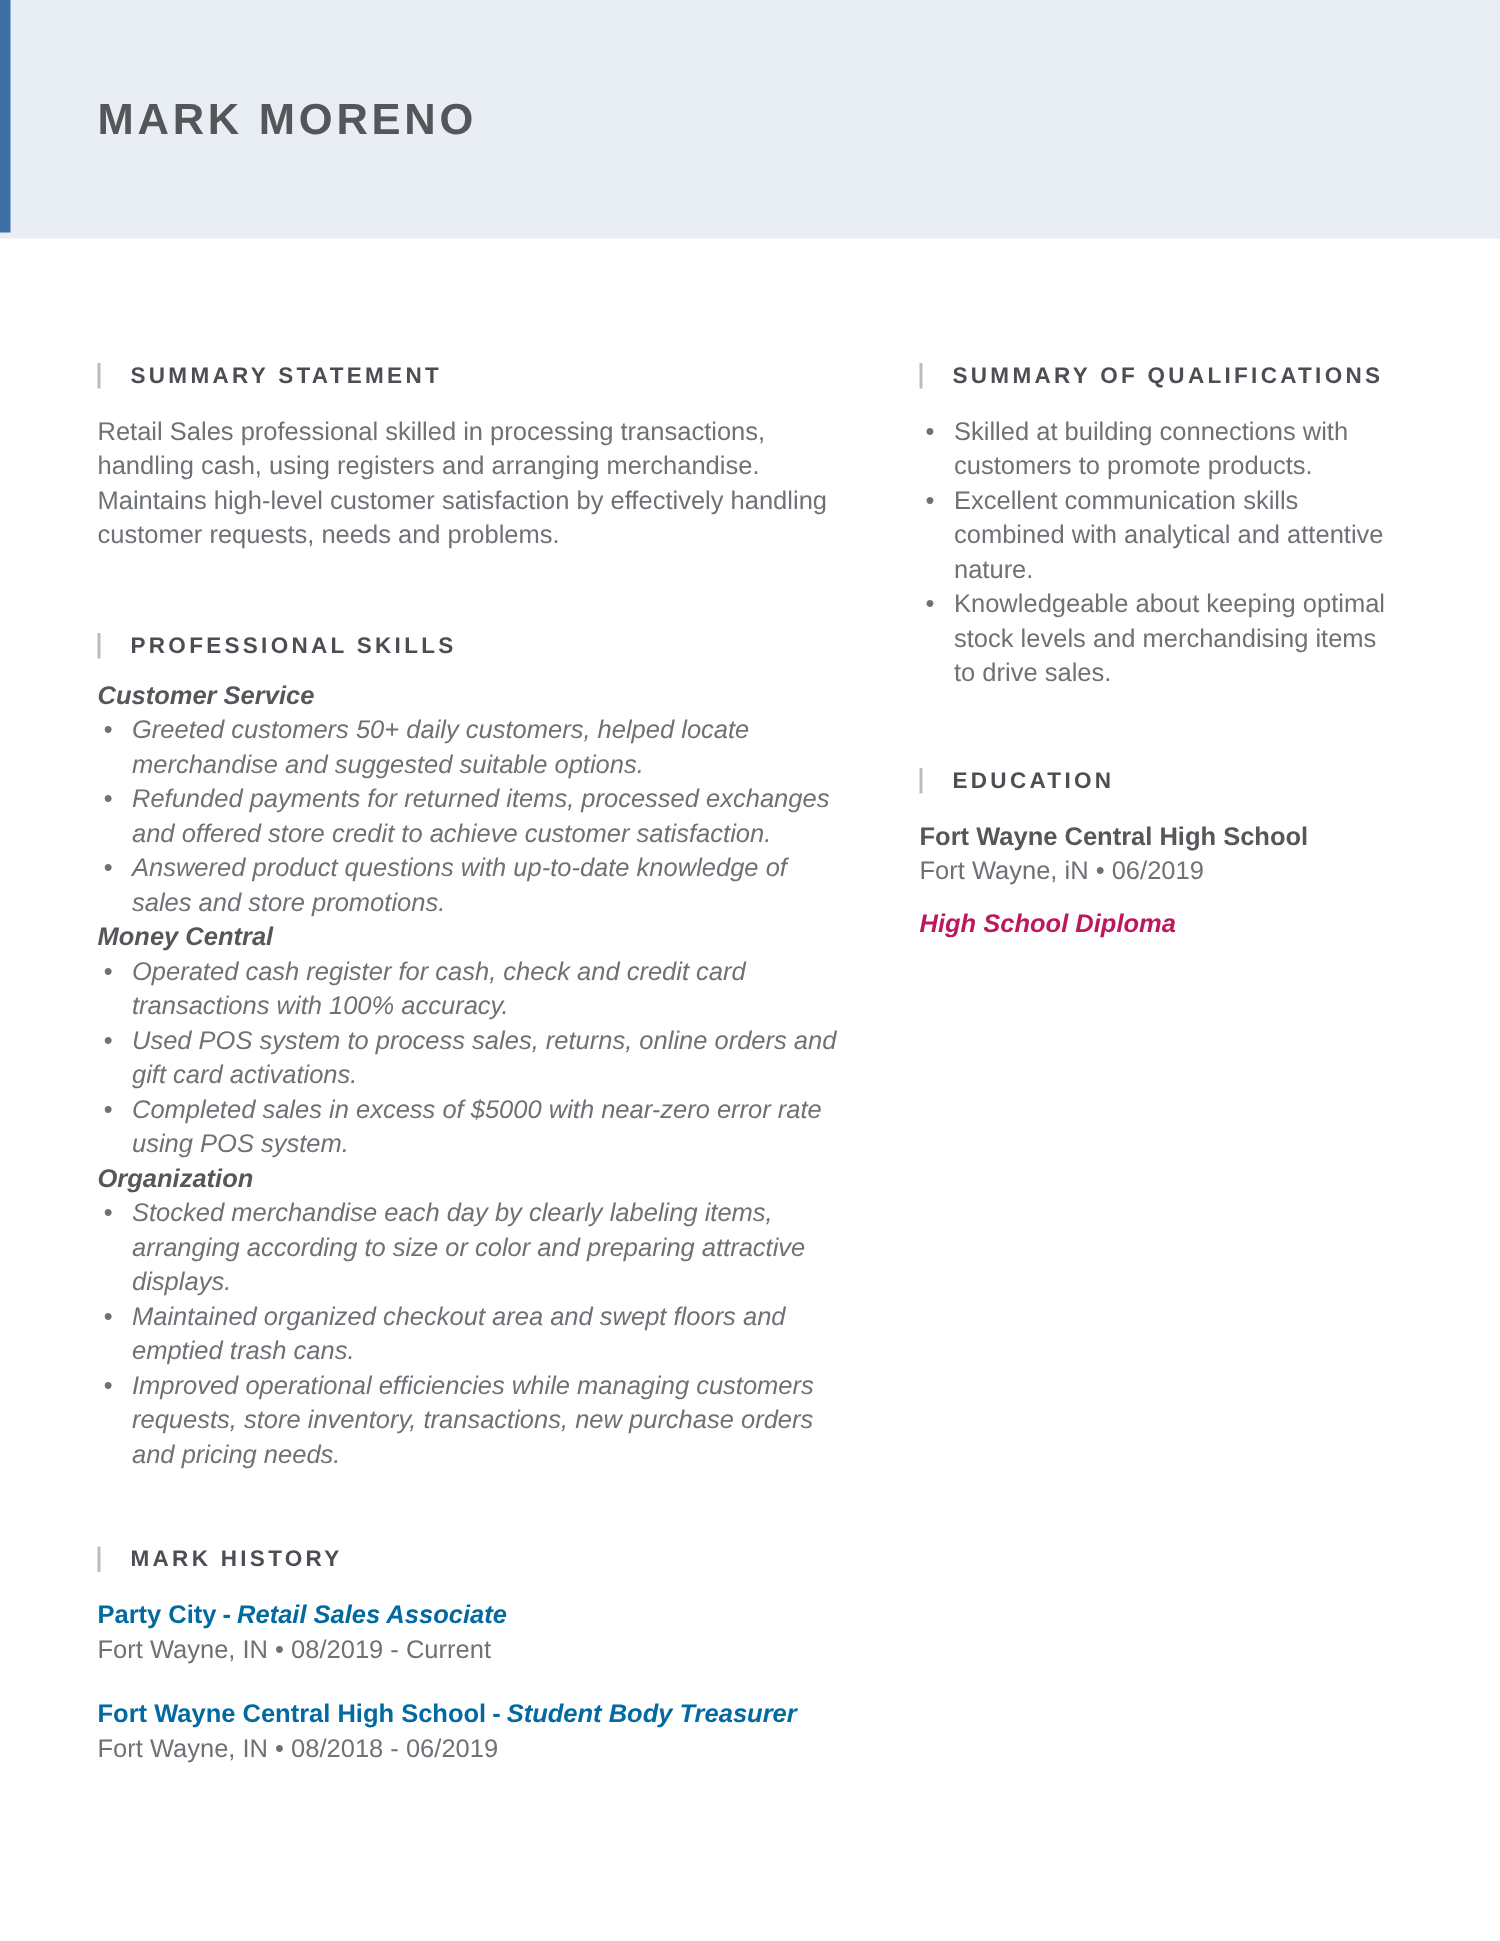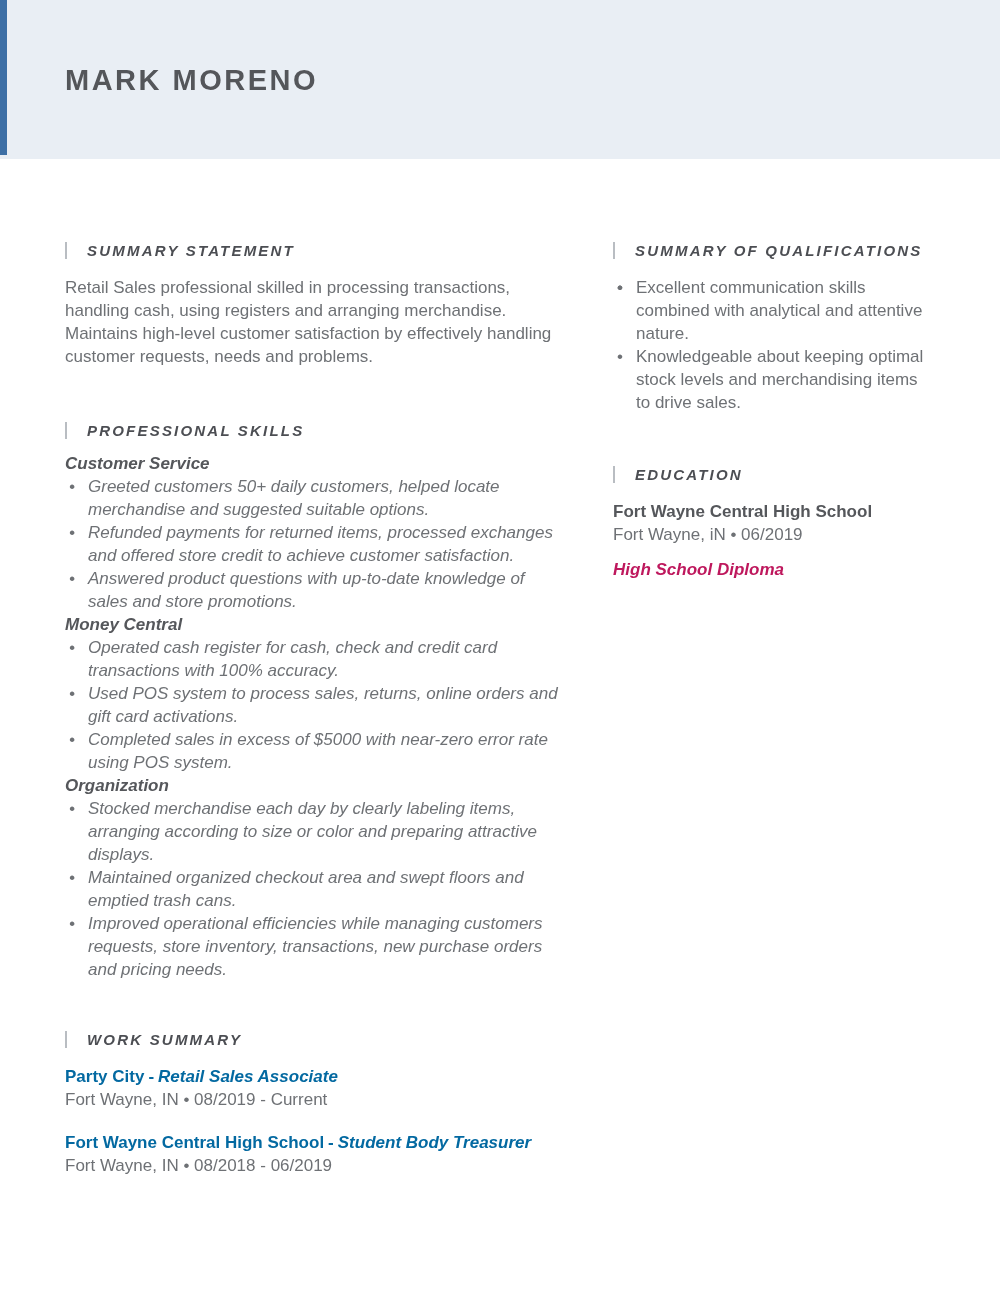--- a/index.html
+++ b/index.html
@@ -18,21 +18,21 @@
   .contact .lbl { font-weight:bold; color:#54575b; display:inline-block; width:27px; }
 
   .columns { position:absolute; top:240px; left:65px; display:flex; }
   .col-left { width:500px; }
   .col-right { width:312px; margin-left:48px; }
 
   .sec-head { display:flex; align-items:center; height:20px; }
   .sec-head .rule { width:2px; height:17px; background:#b9bdc2; }
   .sec-head .txt {
     margin-left:20px; font-size:15px; font-weight:bold;
-    letter-spacing:2.2px; color:#4c4e53; white-space:nowrap;font-style:italic;
+    letter-spacing:2.2px; color:#4c4e53; white-space:nowrap;
   }
 
   .body-text, li, .entry-meta { font-size:17px; line-height:23px; color:#6e7175; }
   .summary-text { margin:16px 0 0 0; }
 
   .skills-body { margin-top:12px;font-style:italic; }
   .subhead { font-size:17px; line-height:23px; font-weight:bold; color:#55575b; }
 
   ul { margin:0; padding:0; list-style:none; }
   li { position:relative; padding-left:23px; }
@@ -103,21 +103,21 @@
             <li><span class="blt">•</span><span>Maintained organized checkout area and swept floors and emptied trash cans.</span></li>
             <li><span class="blt">•</span><span>Improved operational efficiencies while managing customers requests, store inventory, transactions, new purchase orders and pricing needs.</span></li>
           </ul>
 
         </div>
       </div>
 
       <div class="section sec-work">
         <div class="sec-head">
           <span class="rule"></span>
-          <span class="txt">WORK SUMMARY</span>
+          <span class="txt">MARK HISTORY</span>
         </div>
 
         <div class="work-entry">
           <div class="entry-title">
             <span class="employer">Party City</span><span class="sep">-</span><span class="role">Retail Sales Associate</span>
           </div>
           <div class="entry-meta">Fort Wayne, IN  •  08/2019 - Current</div>
         </div>
 
         <div class="work-entry">
@@ -131,21 +131,21 @@
     </div>
 
     <div class="col-right">
 
       <div class="section">
         <div class="sec-head">
           <span class="rule"></span>
           <span class="txt">SUMMARY OF QUALIFICATIONS</span>
         </div>
         <ul class="quals-list">
-          <li><span class="blt">•</span></li>
+          <li><span class="blt">•</span><span>Skilled at building connections with customers to promote products.</span></li>
           <li><span class="blt">•</span><span>Excellent communication skills combined with analytical and attentive nature.</span></li>
           <li><span class="blt">•</span><span>Knowledgeable about keeping optimal stock levels and merchandising items to drive sales.</span></li>
         </ul>
       </div>
 
       <div class="section sec-edu">
         <div class="sec-head">
           <span class="rule"></span>
           <span class="txt">EDUCATION</span>
         </div>

